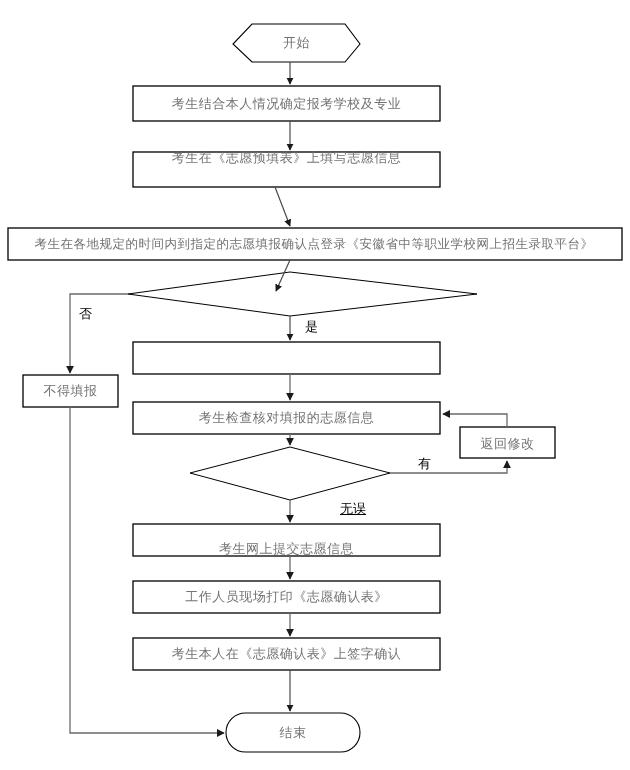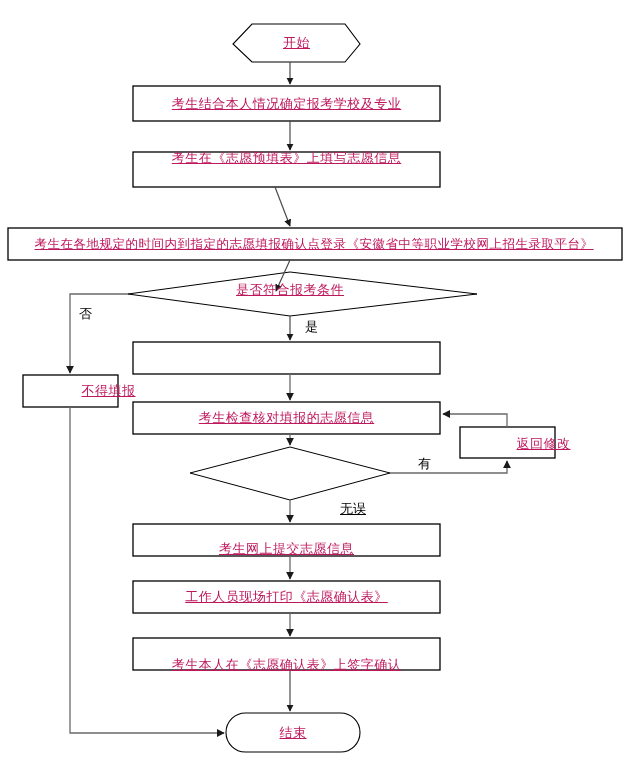--- a/index.html
+++ b/index.html
@@ -25,25 +25,24 @@
     top: 0;
     width: 630px;
     height: 770px;
   }
   .node-text {
     position: absolute;
     display: flex;
     align-items: center;
     justify-content: center;
     font-size: 13px;
-    color: #be185d;
+    color: #737373;
     letter-spacing: 0.5px;
     white-space: nowrap;
     pointer-events: none;
-    text-decoration: underline;
   }
   .node-text.small {
     font-size: 12.5px;
   }
   .edge-label {
     position: absolute;
     font-size: 13px;
     color: #000000;
     white-space: nowrap;
   }
@@ -123,35 +122,34 @@
   </svg>
 
   <div class="node-text" style="left:233px; top:24px; width:127px; height:38px;">开始</div>
 
   <div class="node-text" style="left:133px; top:86px; width:307px; height:35px;">考生结合本人情况确定报考学校及专业</div>
 
   <div class="node-text" style="left:133px; top:140px; width:307px; height:35px;">考生在《志愿预填表》上填写志愿信息</div>
 
   <div class="node-text small" style="left:8px; top:228px; width:612px; height:32px;border-radius:15px;">考生在各地规定的时间内到指定的志愿填报确认点登录《安徽省中等职业学校网上招生录取平台》</div>
 
-  <div class="node-text" style="left:128px; top:280px; width:324px; height:20px;">是否符合报考条件</div>
 
-  <div class="node-text" style="left:23px; top:375px; width:95px; height:32px;padding-left:38px;">不得填报</div>
+  <div class="node-text" style="left:23px; top:375px; width:95px; height:32px;">不得填报</div>
 
 
   <div class="node-text" style="left:133px; top:402px; width:307px; height:32px;text-align:right;">考生检查核对填报的志愿信息</div>
 
 
-  <div class="node-text" style="left:460px; top:427px; width:95px; height:34px;padding-left:36px;">返回修改</div>
+  <div class="node-text" style="left:460px; top:427px; width:95px; height:34px;">返回修改</div>
 
   <div class="node-text" style="left:133px; top:524px; width:307px; height:50px;">考生网上提交志愿信息</div>
 
   <div class="node-text" style="left:133px; top:581px; width:307px; height:32px;">工作人员现场打印《志愿确认表》</div>
 
-  <div class="node-text" style="left:133px; top:638px; width:307px; height:32px;margin-top:11px;">考生本人在《志愿确认表》上签字确认</div>
+  <div class="node-text" style="left:133px; top:638px; width:307px; height:32px;">考生本人在《志愿确认表》上签字确认</div>
 
   <div class="node-text" style="left:226px; top:713px; width:134px; height:39px;">结束</div>
 
   <div class="edge-label" style="left:79px; top:305px;">否</div>
 
   <div class="edge-label" style="left:305px; top:318px;">是</div>
 
   <div class="edge-label" style="left:418px; top:455px;">有</div>
 
   <div class="edge-label" style="left:340px; top:500px;text-decoration:underline;">无误</div>

